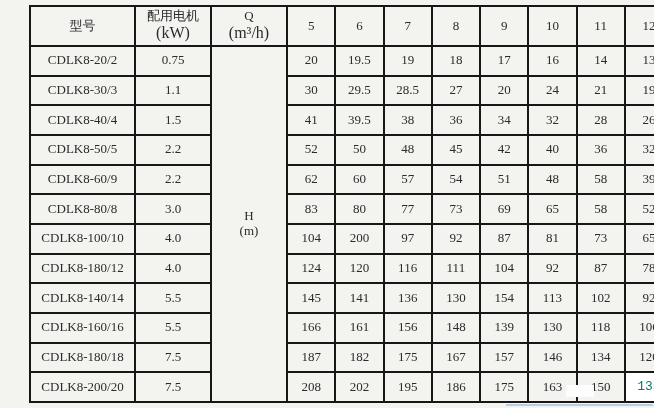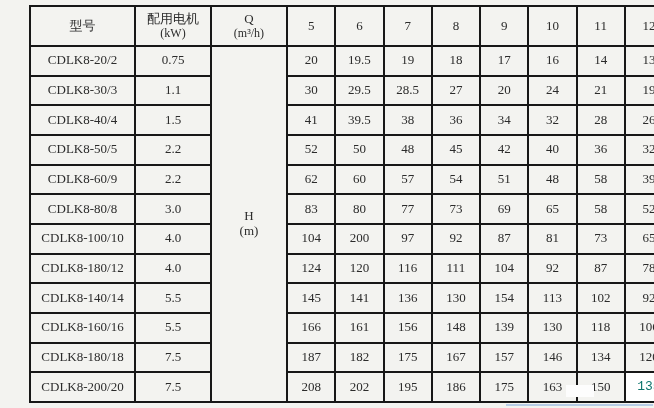--- a/index.html
+++ b/index.html
@@ -25,21 +25,21 @@
     vertical-align:middle;
     font-size:13px;
     font-weight:normal;
     padding:0;
     line-height:1.15;
     overflow:hidden;
   }
   .spec-table thead tr{height:40px;}
   .spec-table tbody tr{height:29px;}
   .spec-table .l1,.spec-table .l2{display:block;}
-  .spec-table th .l2{font-size:12px;}
+  .spec-table th .l2{font-size:16px;}
   td.head-unit-cell{font-size:13px;}
   td.patched{
     background:#ffffff;
     color:#0f766e;
     font-family:Liberation Mono, monospace;
     font-size:13px;
   }
   .white-patch{
     position:absolute;left:566px;top:385px;width:28px;height:12px;
     background:#fdfdfd;

